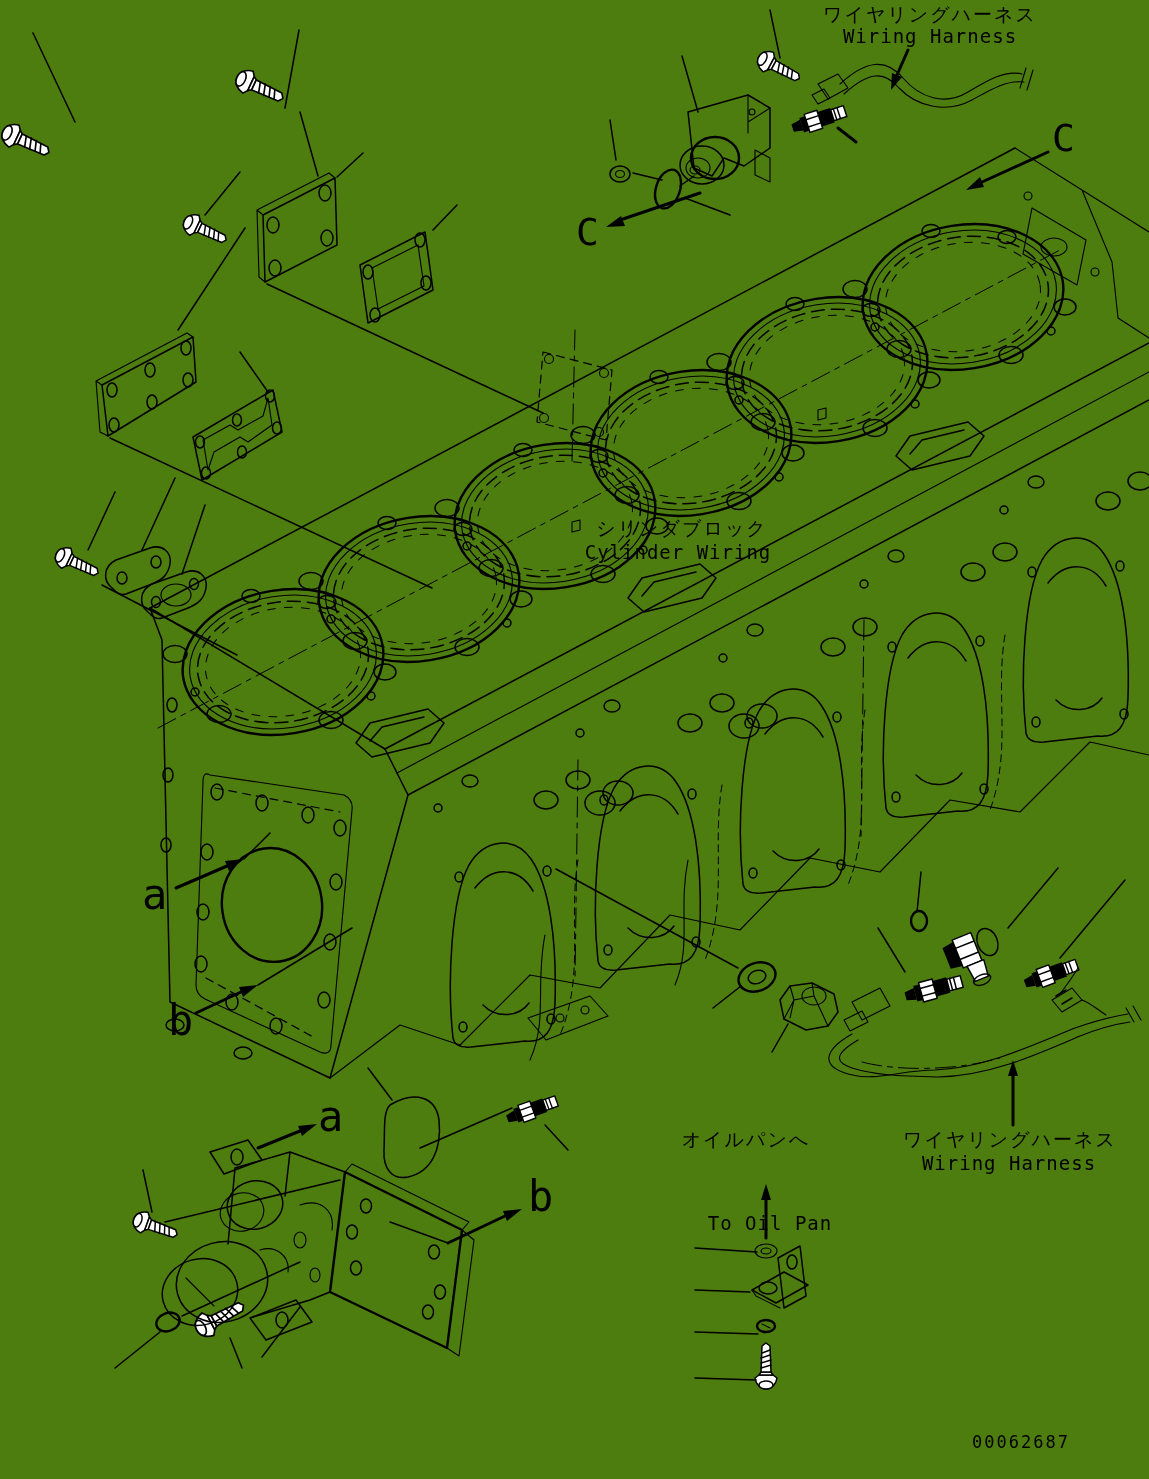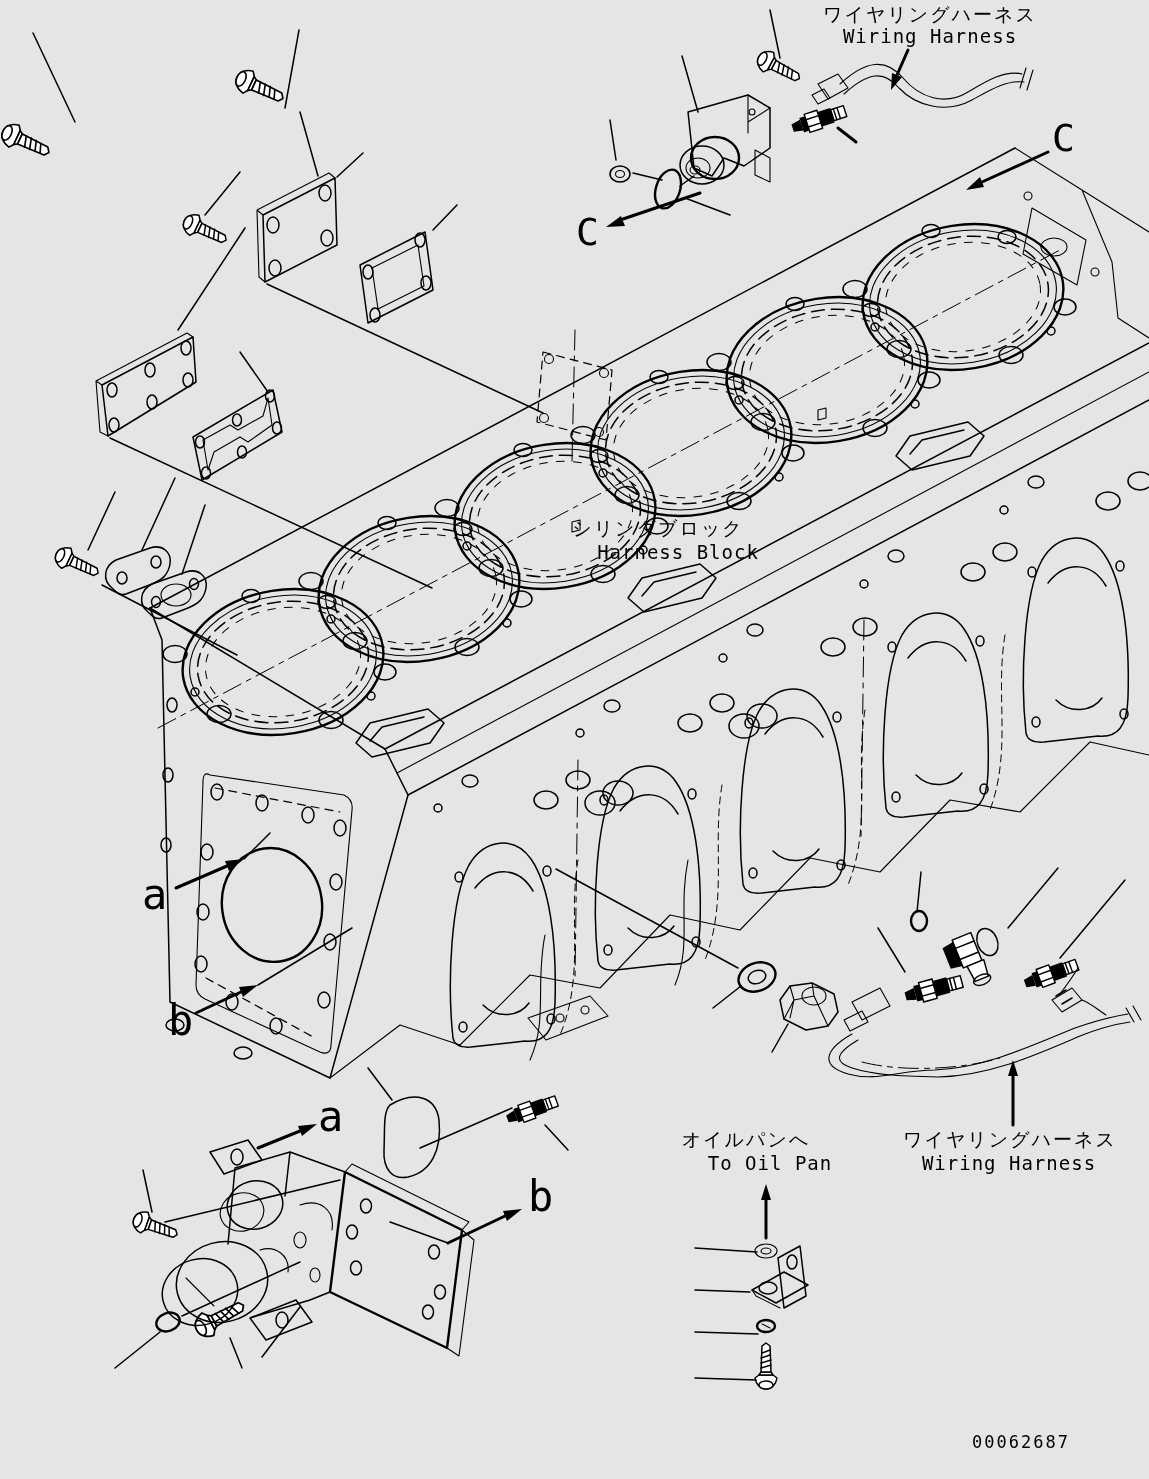--- a/index.html
+++ b/index.html
@@ -1,16 +1,16 @@
 <!DOCTYPE html>
 <html><head>
 <meta charset="utf-8">
 <style>
   html,body{margin:0;padding:0;background:#fff;}
-  .stage{position:relative;width:1149px;height:1479px;background:#e5e5e5;overflow:hidden;
+  .stage{position:relative;width:1149px;height:1479px;background:#4d7c0f;overflow:hidden;
          font-family:"DejaVu Sans Mono","Liberation Mono",monospace;color:#000;}
   .stage svg{position:absolute;left:0;top:0;}
   svg *{stroke:#000;fill:none;stroke-width:1.5;stroke-linecap:round;stroke-linejoin:round;}
   .f{fill:#000;stroke:none;}
   .w{fill:#fff;}
   .ah{fill:#000;stroke:none;}
   .ld{stroke-width:1;}
   .thk{stroke-width:3;}
   .t2{stroke-width:2.4;}
   .t1{stroke-width:1.1;}
@@ -397,25 +397,25 @@
   <line x1="766" y1="1238" x2="766" y2="1200" class="thk"></line>
         <polygon class="ah" points="766,1184 761,1200 771,1200"></polygon>
   <line x1="1013" y1="1125" x2="1013" y2="1076" class="thk"></line>
         <polygon class="ah" points="1013,1060 1008,1076 1018,1076"></polygon>
 </g>
 </svg>
 
 <div class="lbl jp" style="left:930px;top:2px">ワイヤリングハーネス</div>
 <div class="lbl" style="left:930px;top:25px">Wiring Harness</div>
 
-<div class="lbl jp" style="left:658px;top:516px">シリンダブロック</div>
-<div class="lbl" style="left:678px;top:541px">Harness Block</div>
+<div class="lbl jp" style="left:682px;top:516px">シリンダブロック</div>
+<div class="lbl" style="left:678px;top:541px">Cylinder Wiring</div>
 
 <div class="lbl jp" style="left:746px;top:1127px">オイルパンへ</div>
-<div class="lbl" style="left:770px;top:1152px">To Oil Pan</div>
+<div class="lbl" style="left:770px;top:1212px">To Oil Pan</div>
 
 <div class="lbl jp" style="left:1010px;top:1127px">ワイヤリングハーネス</div>
 <div class="lbl" style="left:1009px;top:1152px">Wiring Harness</div>
 
 <div class="vl" style="left:576px;top:210px;font-size:38px">C</div>
 <div class="vl" style="left:1052px;top:116px;font-size:38px">C</div>
 <div class="vl" style="left:142px;top:870px">a</div>
 <div class="vl" style="left:168px;top:996px">b</div>
 <div class="vl" style="left:318px;top:1092px">a</div>
 <div class="vl" style="left:528px;top:1172px">b</div>

